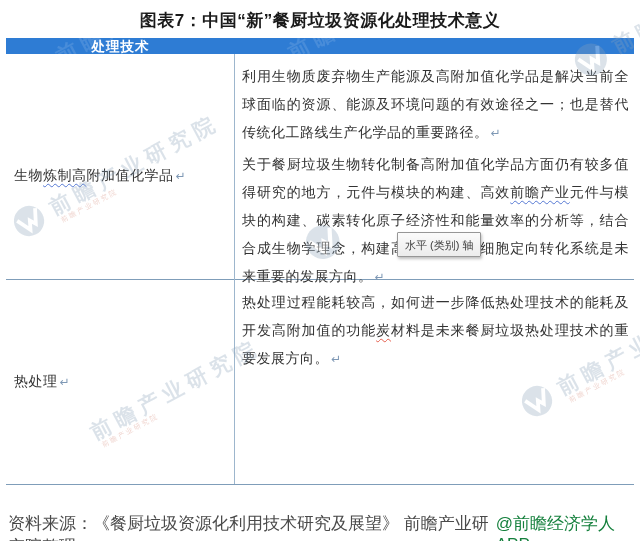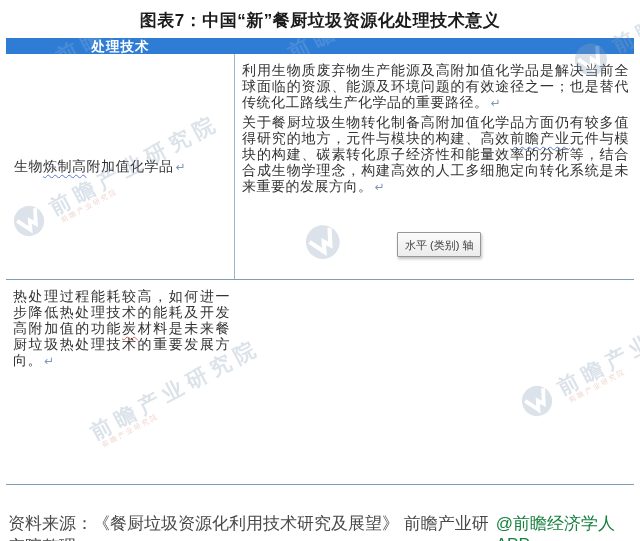--- a/index.html
+++ b/index.html
@@ -64,21 +64,21 @@
     letter-spacing:0.5px;
   }
   .cell-right{
     padding:8px 5px 4px 7px;
     font-size:14px;
     color:var(--body-text);
     text-align:justify;
     letter-spacing:0.5px;
   }
   .cell-right p{
-    line-height:16px;
+    line-height:28px;
     margin-bottom:3px;
   }
   .row-1{height:226px;}
   .row-2{height:205px;}
 
   .mark-wavy-blue{
     text-decoration:underline;
     text-decoration-style:wavy;
     text-decoration-color:rgba(60,100,205,.85);
     text-decoration-thickness:1px;
@@ -226,20 +226,23 @@
       <div class="cell-left">
         <span><span>生物</span><span class="mark-wavy-blue">炼制高</span><span>附加值化学品</span><span class="mark-eop">↵</span></span>
       </div>
       <div class="cell-right">
         <p><span>利用生物质废弃物生产能源及高附加值化学品是解决当前全球面临的资源、能源及环境问题的有效途径之一；也是替代传统化工路线生产化学品的重要路径。</span><span class="mark-eop">↵</span></p>
         <p><span>关于餐厨垃圾生物转化制备高附加值化学品方面仍有较多值得研究的地方，元件与模块的构建、高效</span><span class="mark-wavy-blue">前瞻产业</span><span>元件与模块的构建、碳素转化原子经济性和能量效率的分析等，结合合成生物学理念，构建高效的人工多细胞定向转化系统是未来重要的发展方向。</span><span class="mark-eop">↵</span></p>
       </div>
     </div>
 
     <div class="trow row-2">
+      <div class="cell-left">
+        <span><span>热处理</span><span class="mark-eop">↵</span></span>
+      </div>
       <div class="cell-right">
         <p><span>热处理过程能耗较高，如何进一步降低热处理技术的能耗及开发高附加值的功能</span><span class="mark-wavy-red">炭</span><span>材料是未来餐厨垃圾热处理技术的重要发展方向。</span><span class="mark-eop">↵</span></p>
       </div>
     </div>
   </div>
 
   <div class="tooltip">水平 (类别) 轴</div>
 
   <div class="footer">
     <span class="source">资料来源：《餐厨垃圾资源化利用技术研究及展望》 前瞻产业研究院整理</span>

